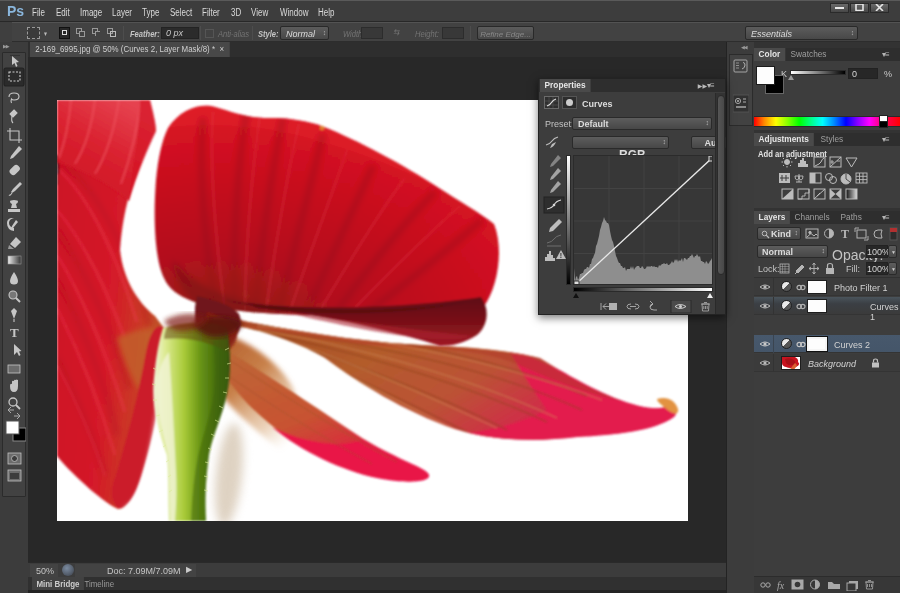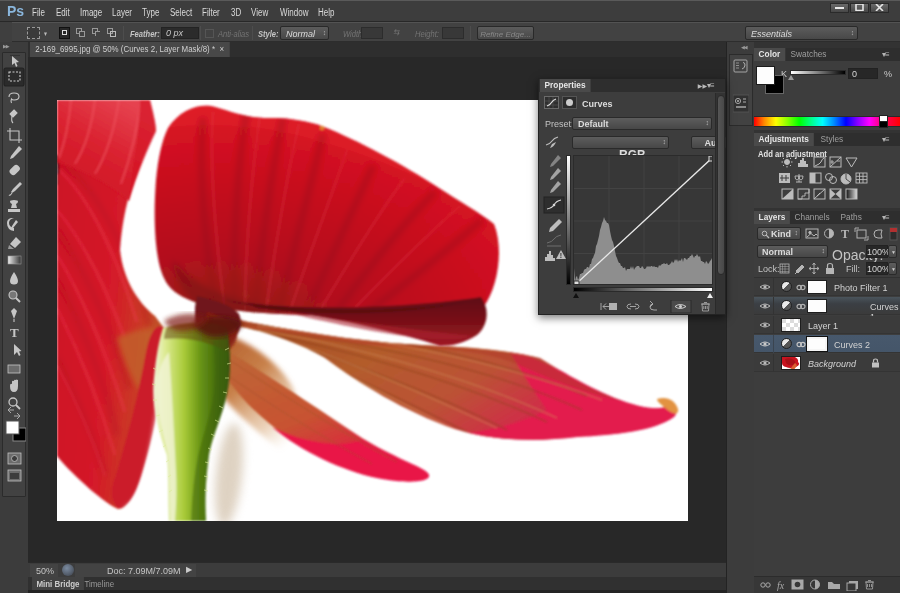--- a/index.html
+++ b/index.html
@@ -592,29 +592,20 @@
       <div class="adjcirc" style="left:27px;"></div>
       <svg style="left:42px;top:5px;" width="10" height="9" viewBox="0 0 10 9">
           <g stroke="#b0b0b0" fill="none" stroke-width="1.2">
             <circle cx="3.2" cy="4.5" r="2.2"></circle>
             <circle cx="6.8" cy="4.5" r="2.2"></circle>
           </g>
         </svg>
       <div class="lmask" style="left:53px;"></div>
       <span class="ltext" style="left:80px;margin-left:36px;">Curves 1</span>
     </div>
-    <div class="lrow" style="top:274px;background:#3b3b3b;">
-      <svg class="eye" viewBox="0 0 12 8">
-          <path d="M1 4 Q6 0 11 4 Q6 8 1 4 Z" fill="none" stroke="#b9b9b9"></path>
-          <circle cx="6" cy="4" r="1.6" fill="#b9b9b9"></circle>
-        </svg>
-      <div style="left:19px;top:0;width:1px;height:18px;background:#333;"></div>
-      <div class="lmask" style="left:27px;background:conic-gradient(#fff 25%, #ddd 25% 50%, #fff 50% 75%, #ddd 75%);background:repeating-conic-gradient(#ffffff 0% 25%, #dcdcdc 0% 50%) 0 0/8px 8px;"></div>
-      <span class="ltext" style="left:54px;">Layer 1</span>
-    </div>
     <div class="lrow" style="top:293px;background:#44546a;background:linear-gradient(#47586c,#42526425);background-color:#45566a;">
       <svg class="eye" viewBox="0 0 12 8">
           <path d="M1 4 Q6 0 11 4 Q6 8 1 4 Z" fill="none" stroke="#c9c9c9"></path>
           <circle cx="6" cy="4" r="1.6" fill="#c9c9c9"></circle>
         </svg>
       <div style="left:19px;top:0;width:1px;height:18px;background:#3a4450;"></div>
       <div class="adjcirc" style="left:27px;"></div>
       <svg style="left:42px;top:5px;" width="10" height="9" viewBox="0 0 10 9">
           <g stroke="#c5c5c5" fill="none" stroke-width="1.2">
             <circle cx="3.2" cy="4.5" r="2.2"></circle>

